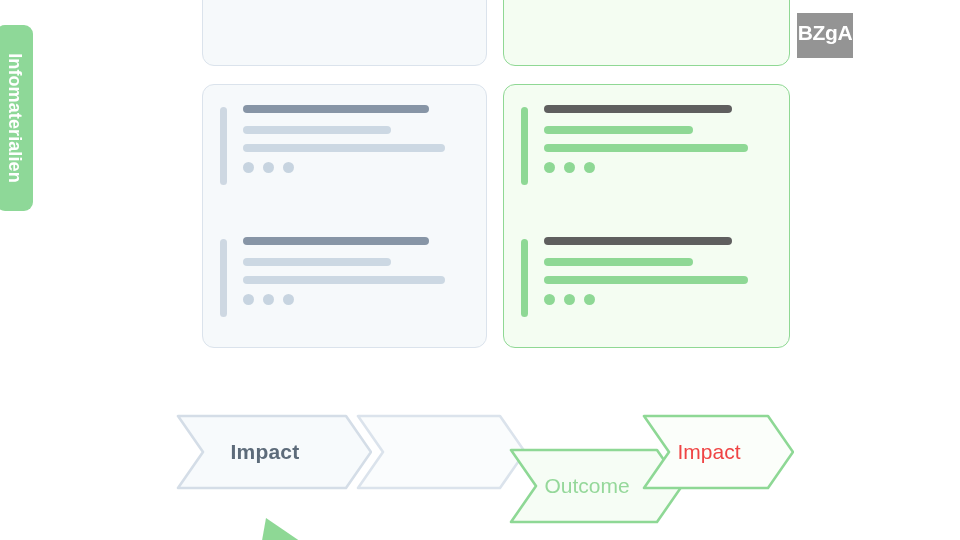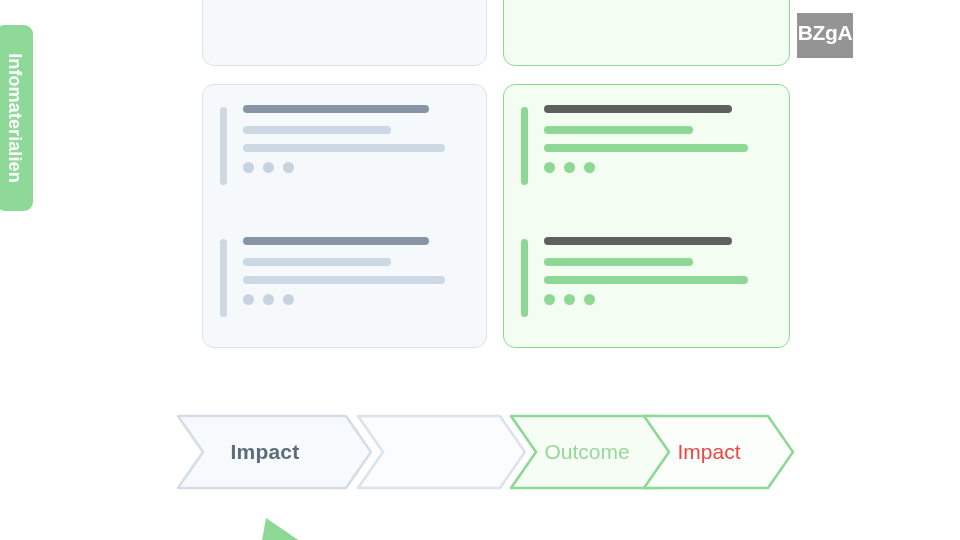--- a/index.html
+++ b/index.html
@@ -161,21 +161,21 @@
     position: relative;
     z-index: 2;
     width: 100%;
     text-align: center;
     padding-right: 18px;
     font-size: 21px;
     white-space: nowrap;
   }
   .chev.input  { left: 0px;   width: 196px; }
   .chev.output { left: 180px; width: 170px; }
-  .chev.outcome{ left: 333px; width: 174px; }
+  .chev.outcome{ left: 333px; width: 174px; margin-top: 34px; }
   .chev.impact { left: 466px; width: 152px; }
 
   .chev.input  .chev-label { color: #5d6b7a; font-weight: 600; letter-spacing: .2px; }
   .chev.output .chev-label { color: #8b98a7; font-weight: 400; }
   .chev.outcome .chev-label{ color: #95d89a; font-weight: 400; }
   .chev.impact .chev-label { color: #ef4444; font-weight: 400; }
 
   
   #bottom-arrow {
     position: absolute;

